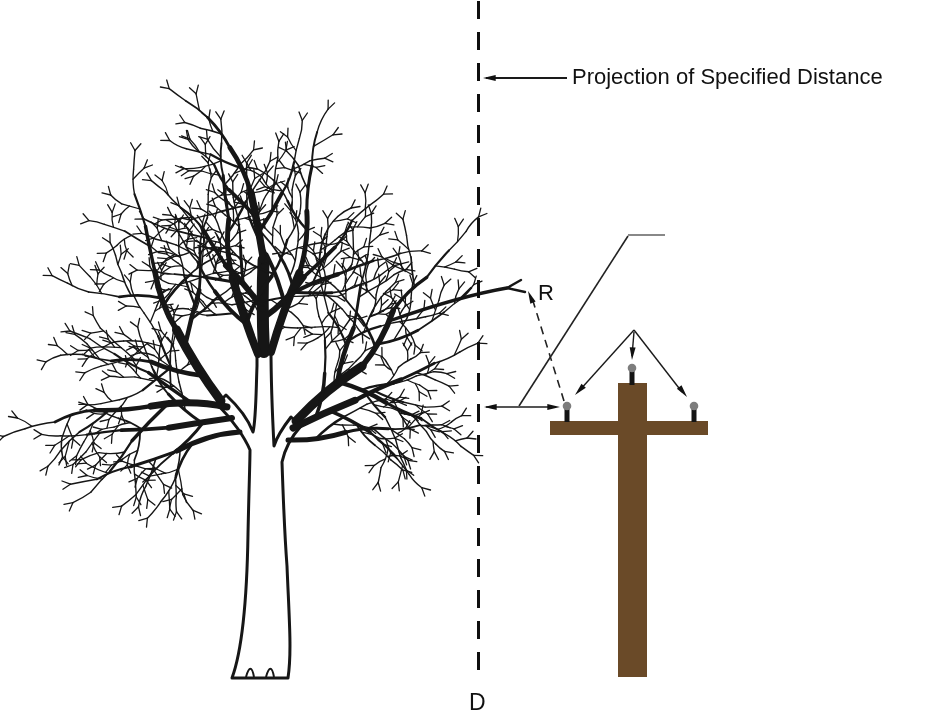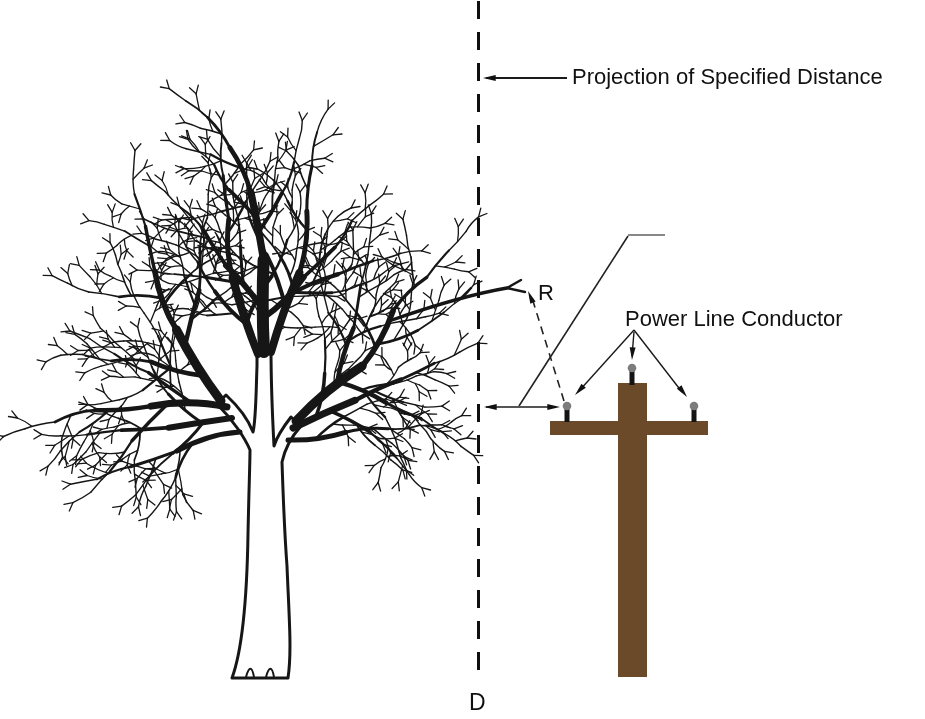--- a/index.html
+++ b/index.html
@@ -1457,16 +1457,15 @@
         <circle cx="632" cy="368" r="4.3" fill="#7d7d7d"></circle>
       </g>
       <g>
         <rect x="691.5" y="408" width="5" height="14" fill="#141414"></rect>
         <circle cx="694" cy="406" r="4.3" fill="#7d7d7d"></circle>
       </g>
     </g>
   </svg>
 
   <div class="label" style="left:572px;top:64px">Projection of Specified Distance</div>
-  <div class="label" style="left:625px;top:306px">Power Line Conductor</div>
   <div class="label" style="left:538px;top:280px">R</div>
   <div class="label label-d" style="left:469px;top:689px">D</div>
 </div>
 
 </body></html>

